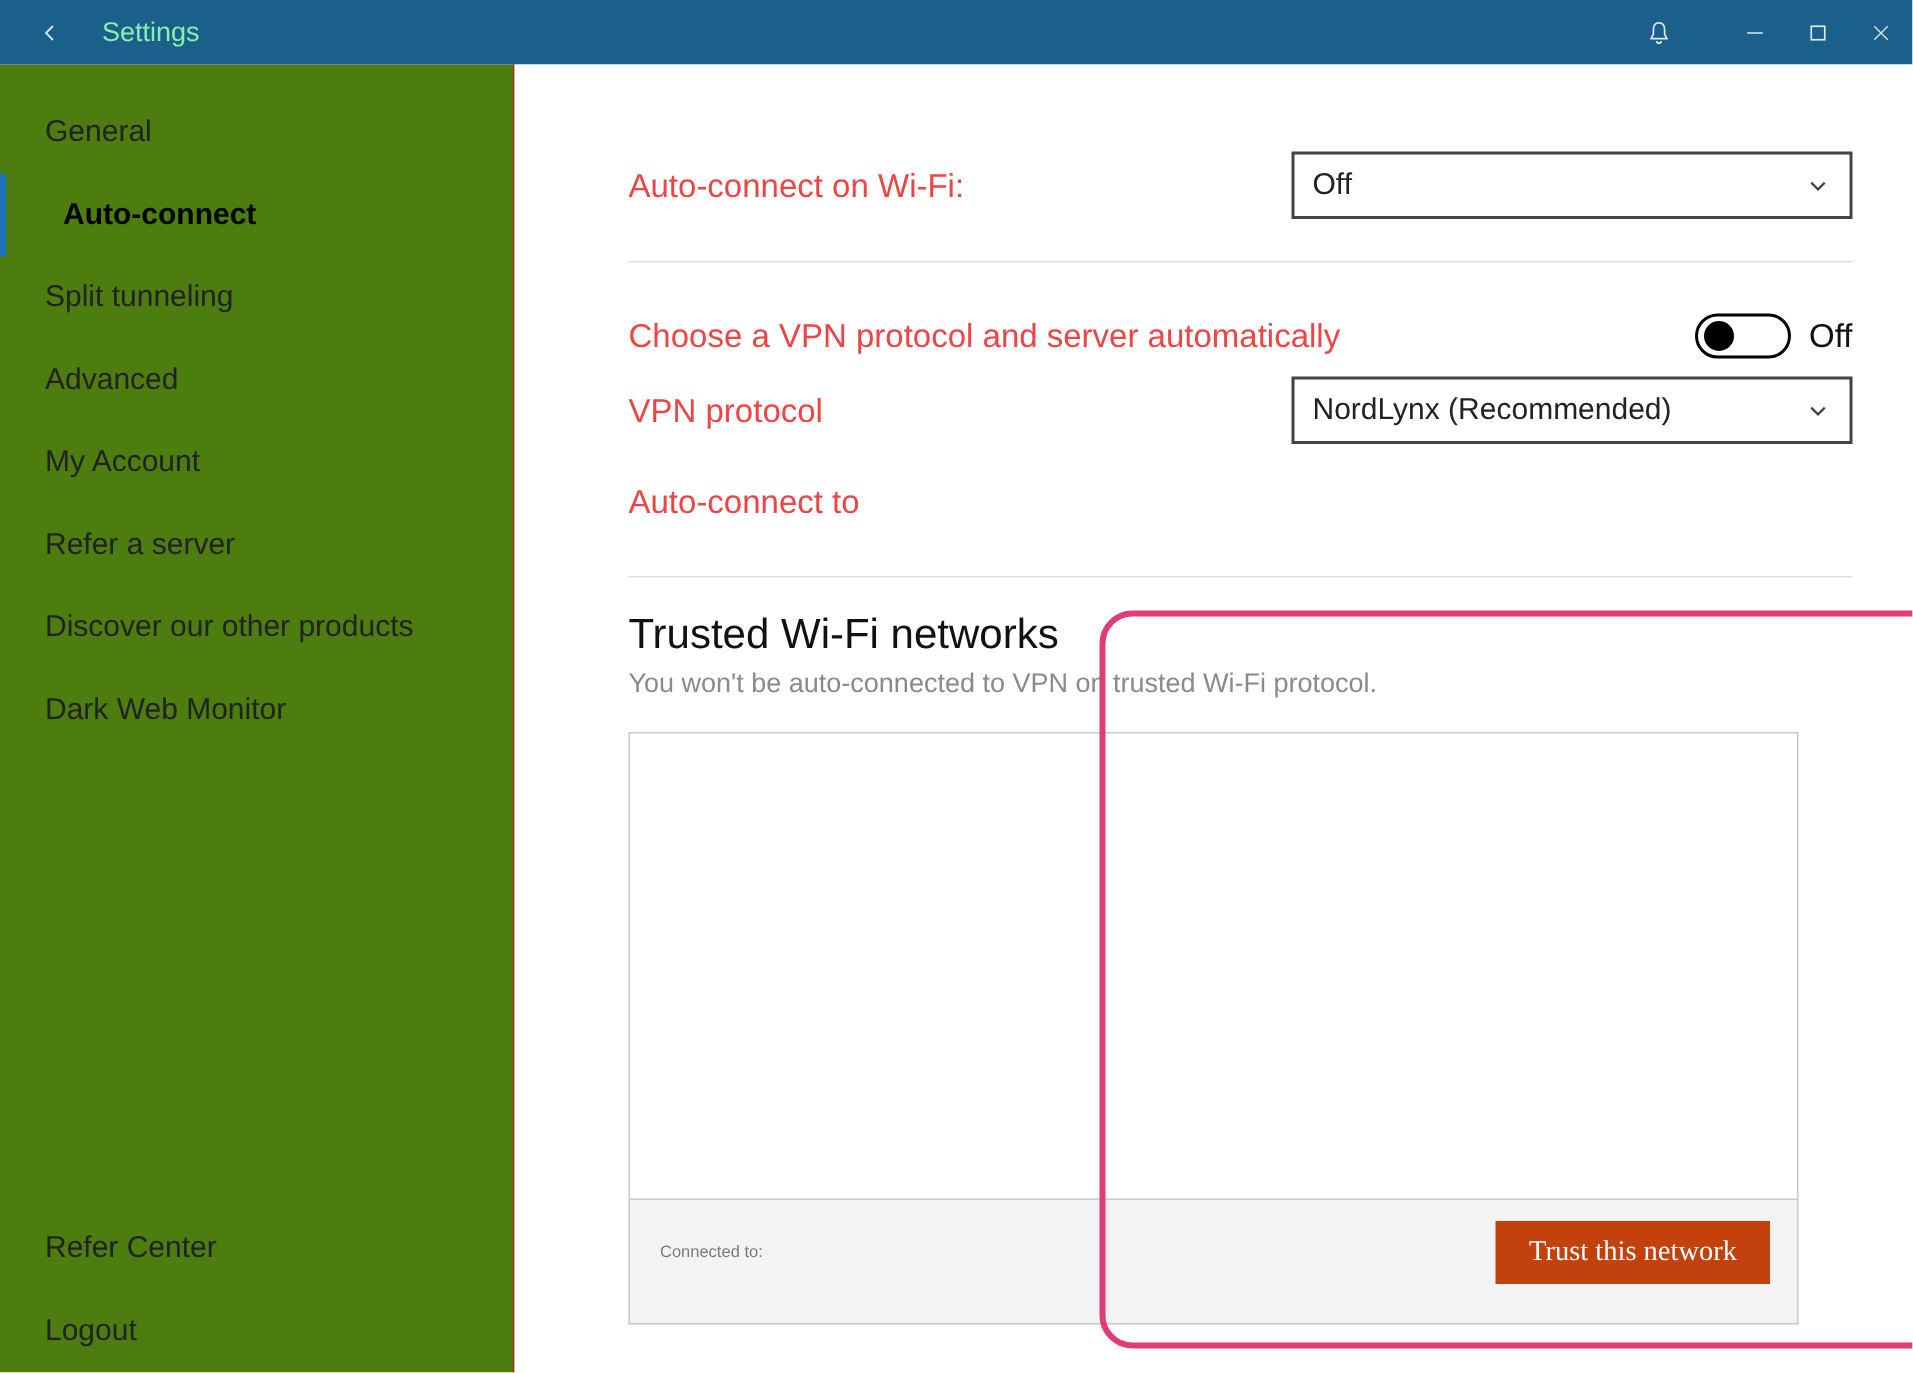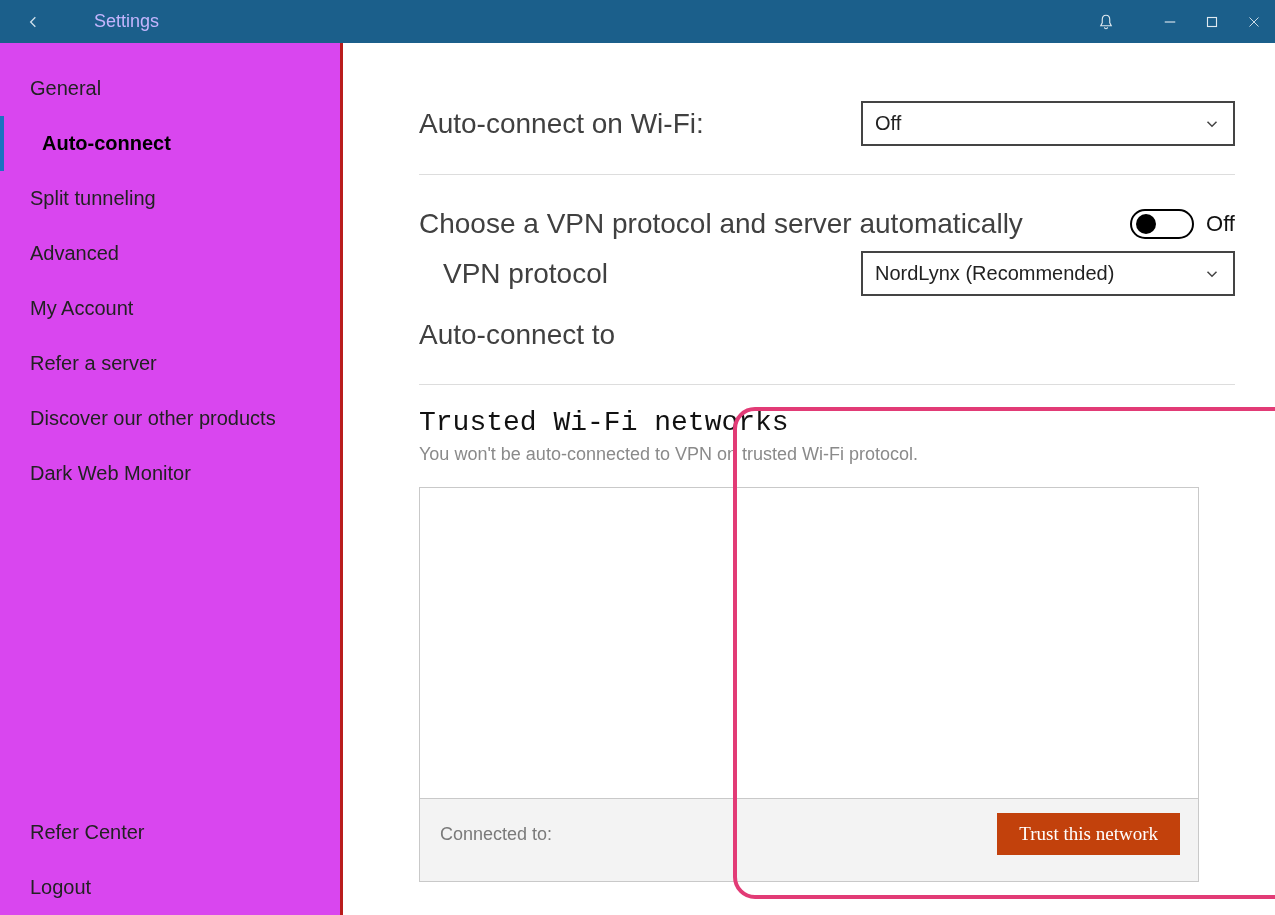--- a/index.html
+++ b/index.html
@@ -10,32 +10,32 @@
     display: flex; align-items: center;
     color: #fff;
     position: relative;
   }
   .tb-back {
     width: 24px; height: 24px; margin-left: 22px;
     display:flex; align-items:center; justify-content:center;
     cursor:pointer;
   }
   .tb-back svg { stroke:#cfe0ec; stroke-width:2; fill:none; width:16px; height:16px; }
-  .tb-title { font-size:18px; margin-left: 48px; color:#c4b5fd; }
+  .tb-title { font-size:18px; margin-left: 22px; color:#86efac; }
   .tb-right { position:absolute; right:0; top:0; height:43px; display:flex; align-items:center; }
   .tb-icon { width:42px; height:43px; display:flex; align-items:center; justify-content:center; cursor:pointer; }
   .tb-icon svg { stroke:#e0e9f0; stroke-width:1.5; fill:none; width:18px; height:18px; }
   .tb-icon.bell { margin-right: 22px; }
   .tb-icon.close svg path { stroke-width: 1.2; }
 
   .body { display:flex; height: calc(915px - 43px); }
   .sidebar {
     width: 343px;
-    height:100%; background:#d946ef;
-    border-right:3px solid #b91c1c;
+    height:100%; background:#4d7c0f;
+    border-right:1px solid #b91c1c;
     display:flex; flex-direction:column;
     padding-top:18px;
   }
   .side-item {
     padding: 16px 0 16px 30px;
     font-size: 20px; color:#222;
     cursor:pointer;
   }
   .side-item.active {
     font-weight:700; color:#000;
@@ -49,22 +49,22 @@
     padding: 0 0 0 0;
     overflow:hidden;
   }
   .content-inner { padding-left: 76px; padding-right: 40px; }
 
   .row {
     display:flex; align-items:center; justify-content:space-between;
     min-height: 54px;
     padding: 6px 0;
   }
-  .row-label { font-size:28px; color:#404040; }
-  .partial-row { margin-top:-6px;margin-left:24px; }
+  .row-label { font-size:22px; color:#ef4444; }
+  .partial-row { margin-top:-6px; }
 
   .toggle-wrap { display:flex; align-items:center; gap:12px; }
   .toggle {
     width:64px; height:30px; border:2px solid #000; border-radius:16px;
     position:relative; background:#fff; cursor:pointer;
   }
   .toggle .knob {
     width:20px; height:20px; border-radius:50%; background:#000;
     position:absolute; top:3px; left:4px;
   }
@@ -82,35 +82,35 @@
 
   hr.divider { border:none; border-top:1px solid #ddd; margin: 22px 0; }
 
   .highlight-box {
     border:4px solid #e23b76; border-radius:22px;
     position:absolute; left:390px; width:840px;
     top:364px; height:492px;
     pointer-events:none;
   }
 
-  .section-title { font-size:28px; color:#111; margin-top: 6px; font-family: Liberation Mono, monospace; }
+  .section-title { font-size:28px; color:#111; margin-top: 6px; }
   .section-sub { font-size:18px; color:#8a8a8a; margin-top:6px; }
 
   .list-box {
     border:1px solid #c9c9c9; width:780px; height:312px;
     margin-top:22px; background:#fff;
     display:flex; flex-direction:column;
   }
   .list-footer {
     border:1px solid #c9c9c9; border-top:none;
     width:780px; background:#f3f3f3;
     display:flex; align-items:center; justify-content:space-between;
     padding:14px 18px 26px 20px;
   }
-  .connected-label { font-size:18px; color:#7a7a7a; }
+  .connected-label { font-size:11px; color:#7a7a7a; }
   .trust-btn {
     background:#c2410c; color:#fff; border:none;
     padding:10px 22px; font-size:19px; cursor:pointer;font-family:Liberation Serif, serif;
   }
 
   
   .cutoff-row {
     height: 10px; overflow:hidden; position:relative;
     display:flex; justify-content:space-between; align-items:flex-end;
   }

